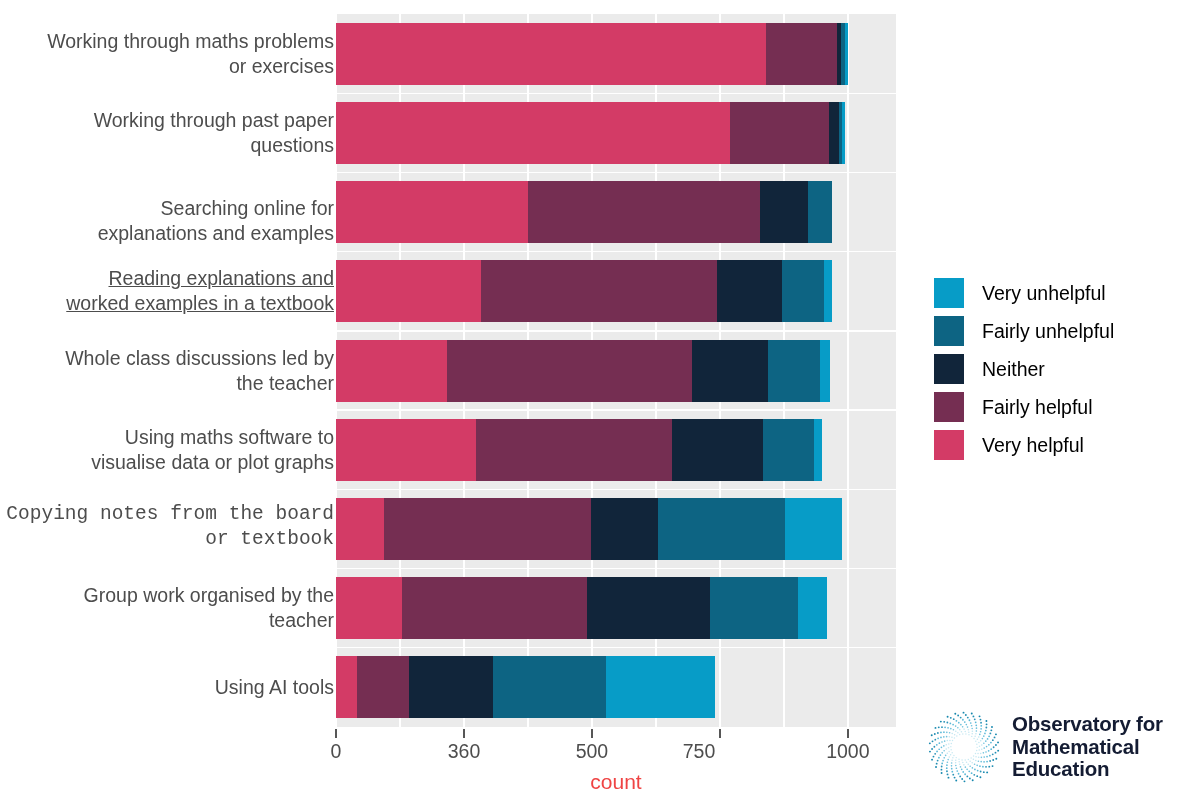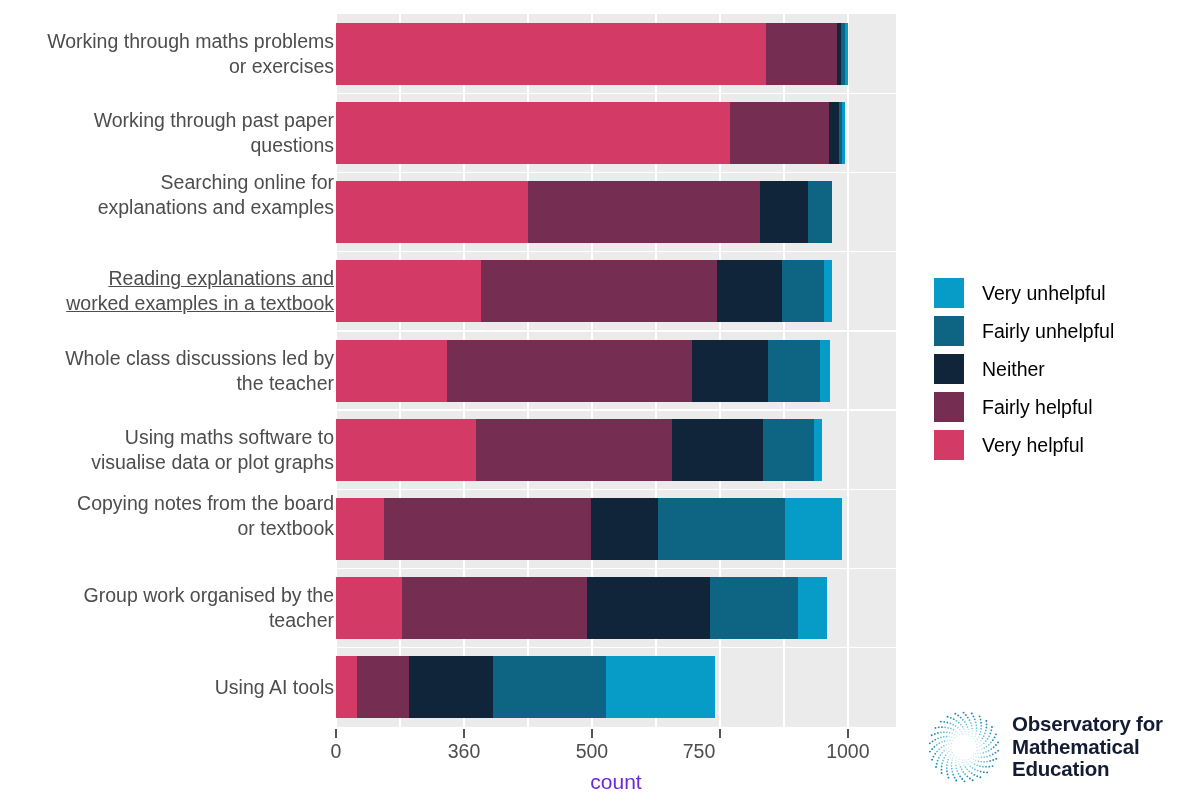--- a/index.html
+++ b/index.html
@@ -39,21 +39,21 @@
 
   
   .x-axis{position:absolute;left:336px;top:727px;width:560px;height:46px;}
   .x-tick{position:absolute;top:2px;width:2px;height:9px;background:#565656;}
   .x-tlabel{
     position:absolute;top:13px;font-size:19.5px;color:#4d4d4d;
     transform:translateX(-50%);white-space:nowrap;
   }
   .x-title{
     position:absolute;left:336px;top:770px;width:560px;text-align:center;
-    font-size:21px;color:#6d28d9;
+    font-size:21px;color:#ef4444;
   }
 
   
   .legend{position:absolute;left:934px;top:274px;}
   .legend-row{display:flex;align-items:center;height:38px;}
   .legend-swatch{width:30px;height:30px;flex:0 0 30px;}
   .legend-label{margin-left:18px;font-size:19.5px;color:#000000;white-space:nowrap;}
 
   
   .logo{position:absolute;left:926px;top:705px;width:250px;height:84px;display:flex;align-items:center;}
@@ -66,33 +66,33 @@
 
 <div id="chart-root">
 
   <div class="y-axis">
       <div class="y-label" style="top: 28.6111px;">Working through maths problems
 or exercises</div>
       <div class="y-tick" style="top: 52.6111px;"></div>
       <div class="y-label" style="top: 107.833px;">Working through past paper
 questions</div>
       <div class="y-tick" style="top: 131.833px;"></div>
-      <div class="y-label" style="top: 170px;">Searching online for
+      <div class="y-label" style="top: 196px;">Searching online for
 explanations and examples</div>
       <div class="y-tick" style="top: 211.056px;"></div>
       <div class="y-label" style="top: 266.278px; text-decoration: underline;">Reading explanations and
 worked examples in a textbook</div>
       <div class="y-tick" style="top: 290.278px;"></div>
       <div class="y-label" style="top: 345.5px;">Whole class discussions led by
 the teacher</div>
       <div class="y-tick" style="top: 369.5px;"></div>
       <div class="y-label" style="top: 424.722px;">Using maths software to
 visualise data or plot graphs</div>
       <div class="y-tick" style="top: 448.722px;"></div>
-      <div class="y-label" style="top: 491px;">Copying notes from the board
+      <div class="y-label" style="top: 502px; font-family: Liberation Mono, monospace;">Copying notes from the board
 or textbook</div>
       <div class="y-tick" style="top: 527.944px;"></div>
       <div class="y-label" style="top: 583.167px;">Group work organised by the
 teacher</div>
       <div class="y-tick" style="top: 607.167px;"></div>
       <div class="y-label" style="top: 674.889px;">Using AI tools</div>
       <div class="y-tick" style="top: 686.389px;"></div>
     </div>
 
   <div class="panel">

